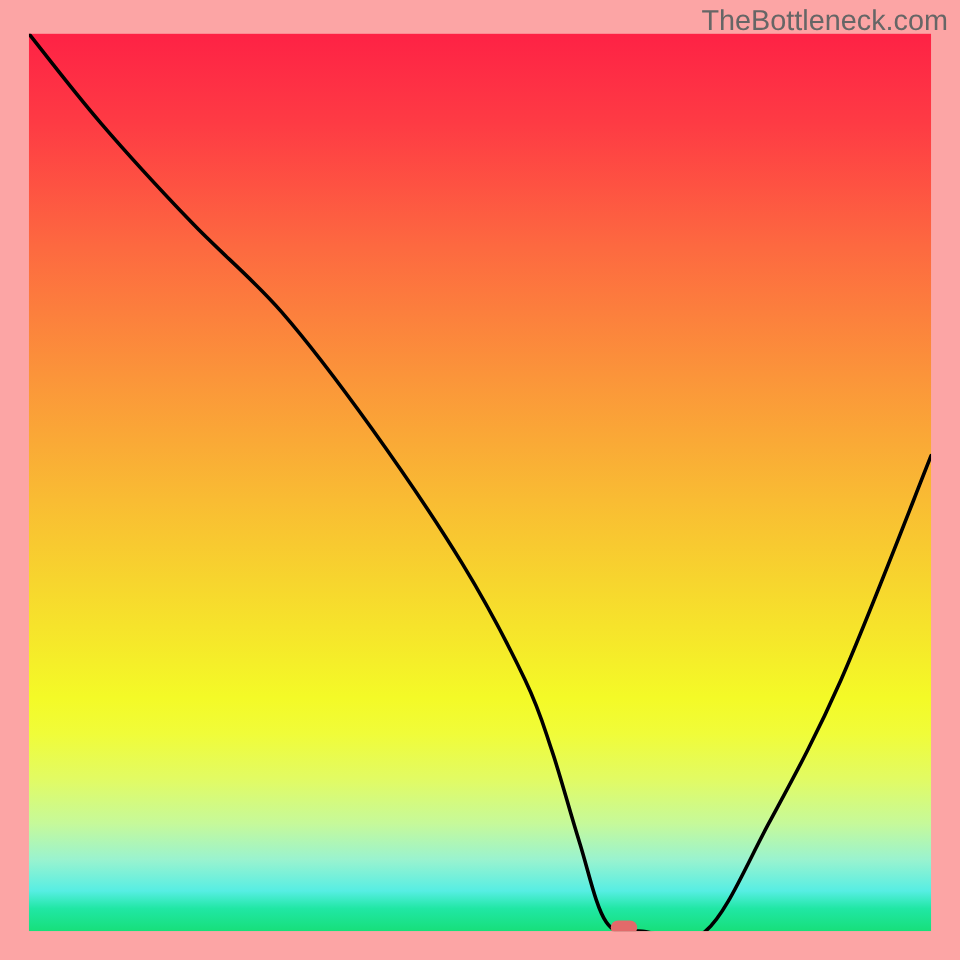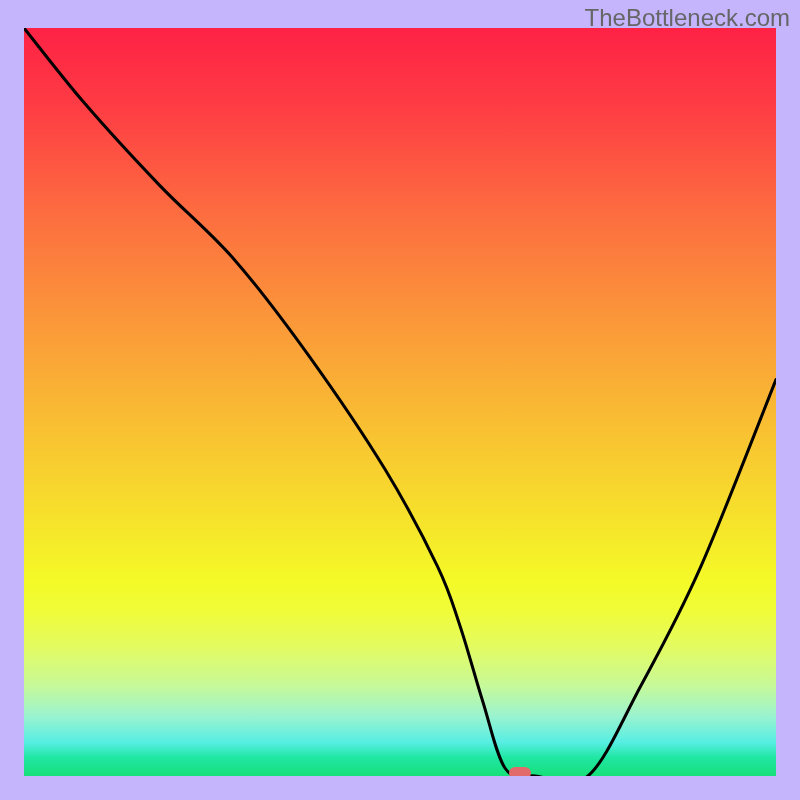--- a/index.html
+++ b/index.html
@@ -1,21 +1,21 @@
 <!DOCTYPE html>
 <html><head>
 <meta charset="utf-8">
 <style>
   * { margin: 0; padding: 0; box-sizing: border-box; }
   html, body { width: 800px; height: 800px; overflow: hidden; background: #000; }
   .frame {
     position: relative;
     width: 800px;
     height: 800px;
-    background: #c4b5fd;
+    background: #fca5a5;
     padding-left: 43px;
   }
   .watermark {
     position: absolute;
     top: 4px;
     right: 10px;
     font-family: Arial, Helvetica, sans-serif;
     font-size: 24px;
     font-weight: 500;
     color: #666;

